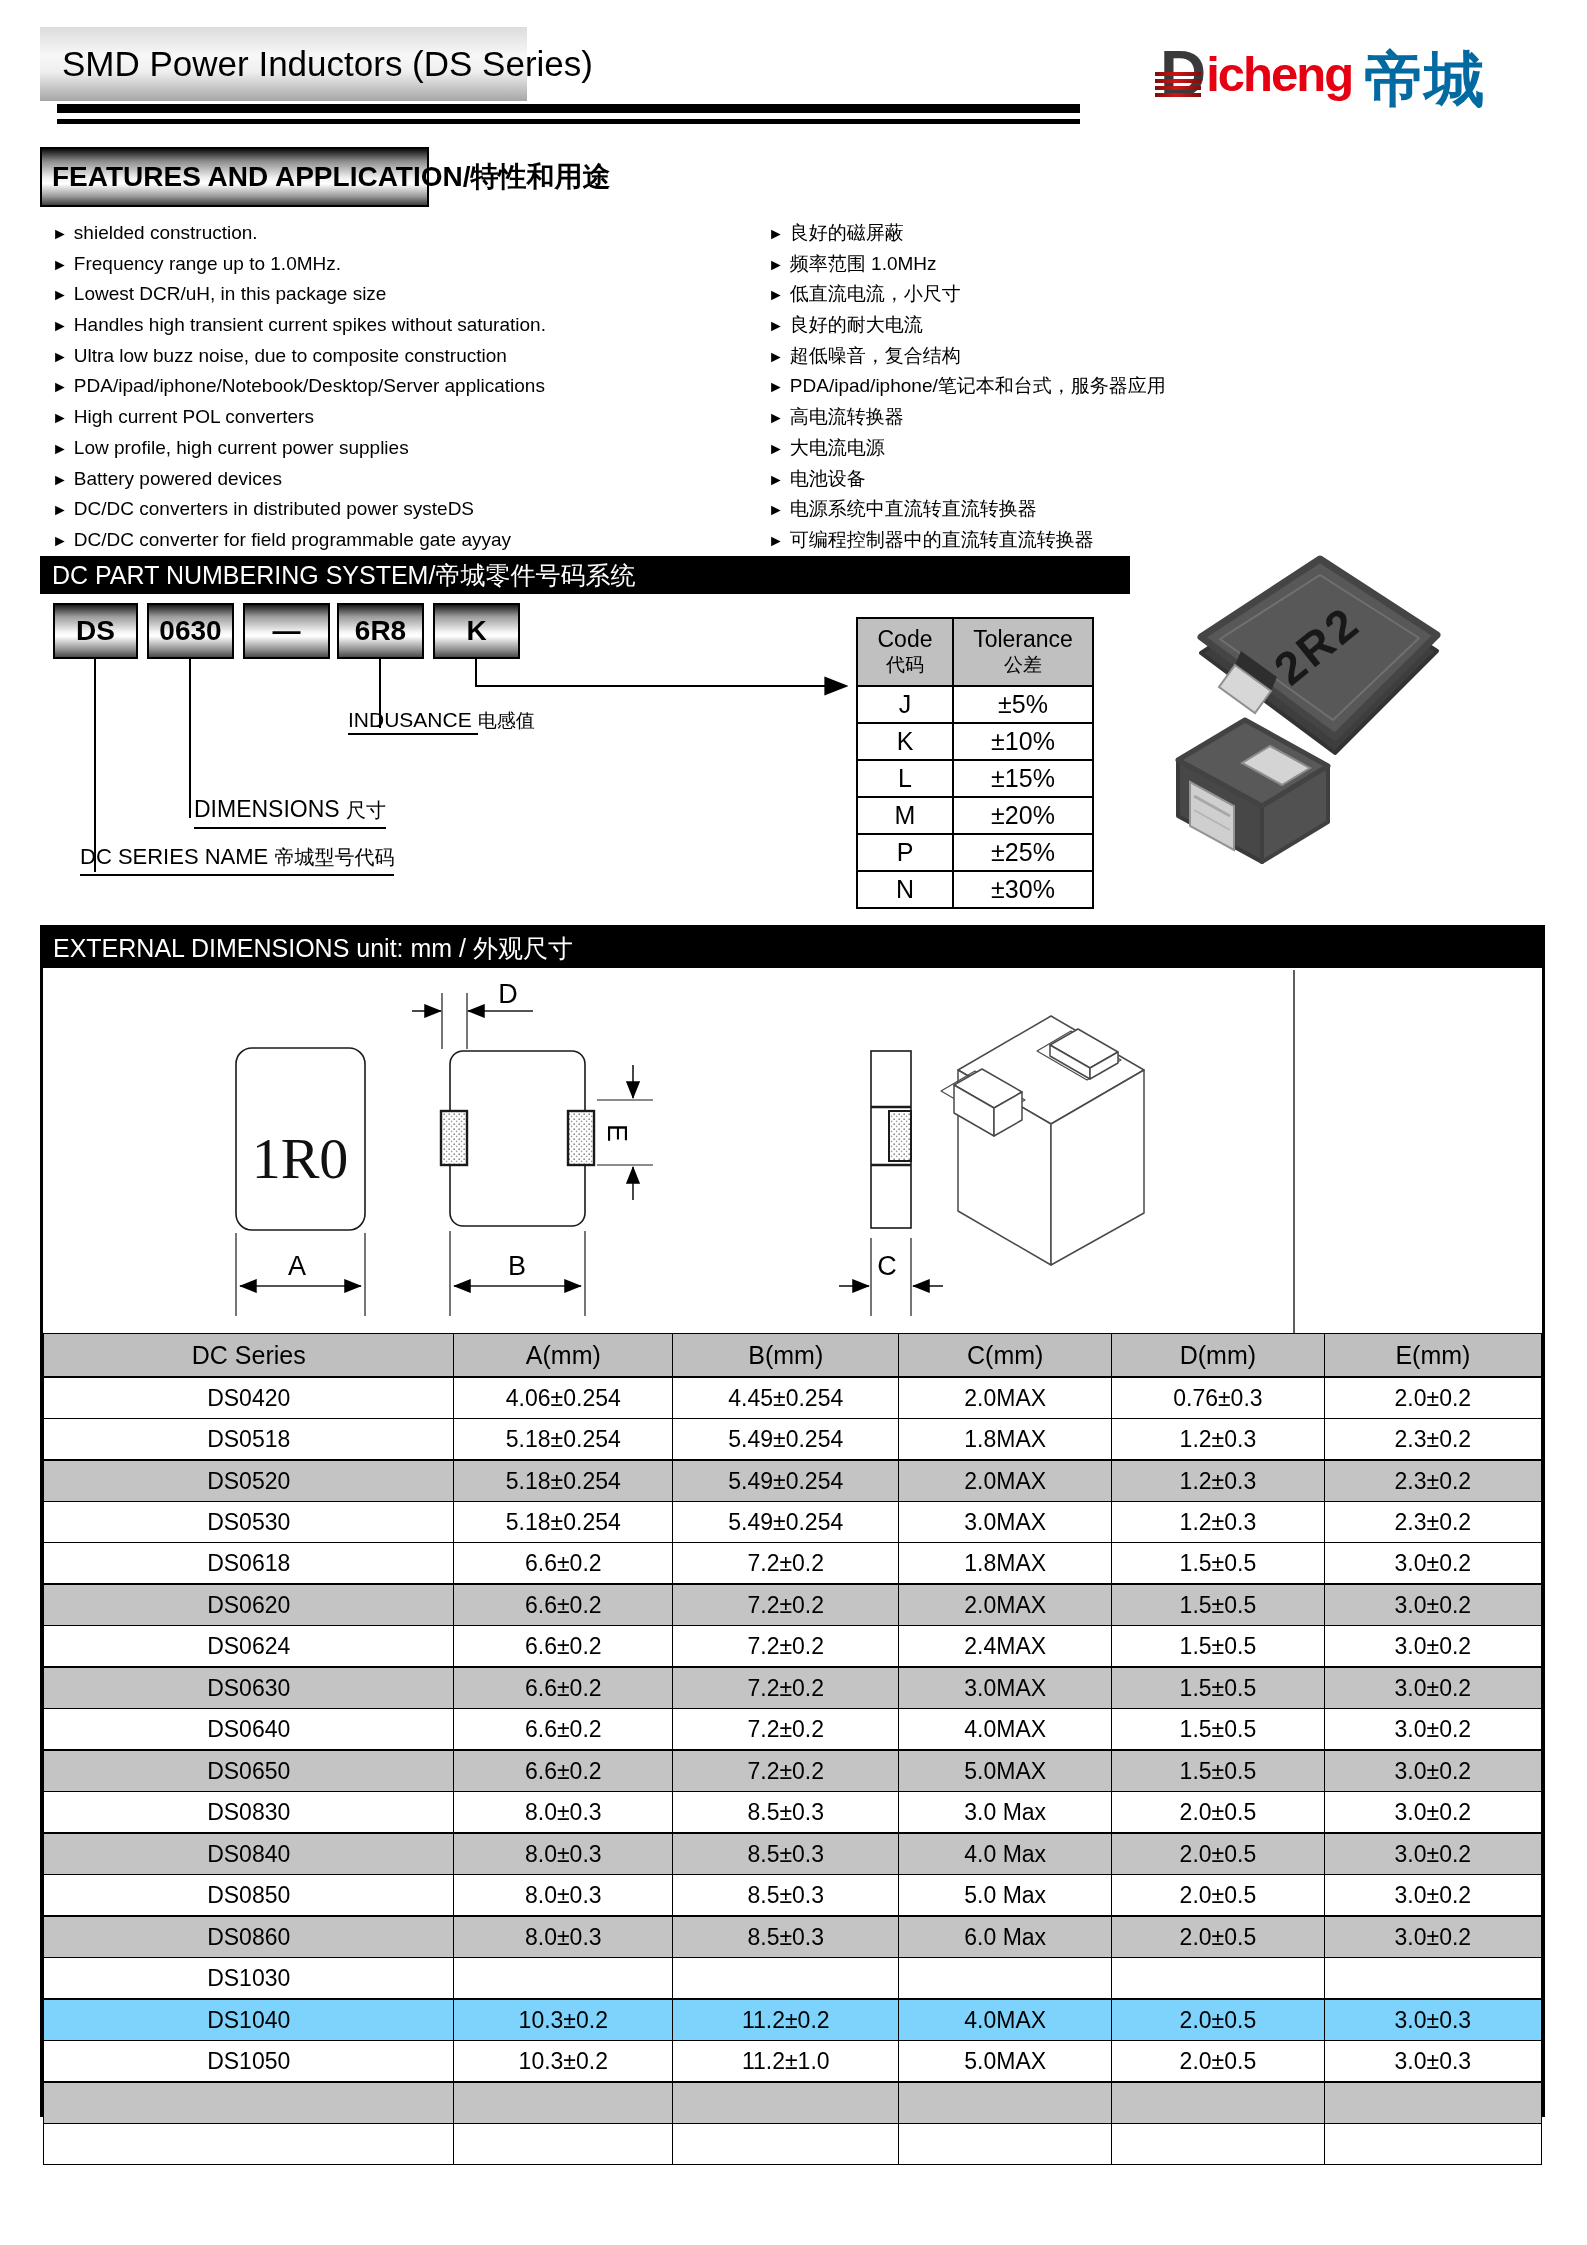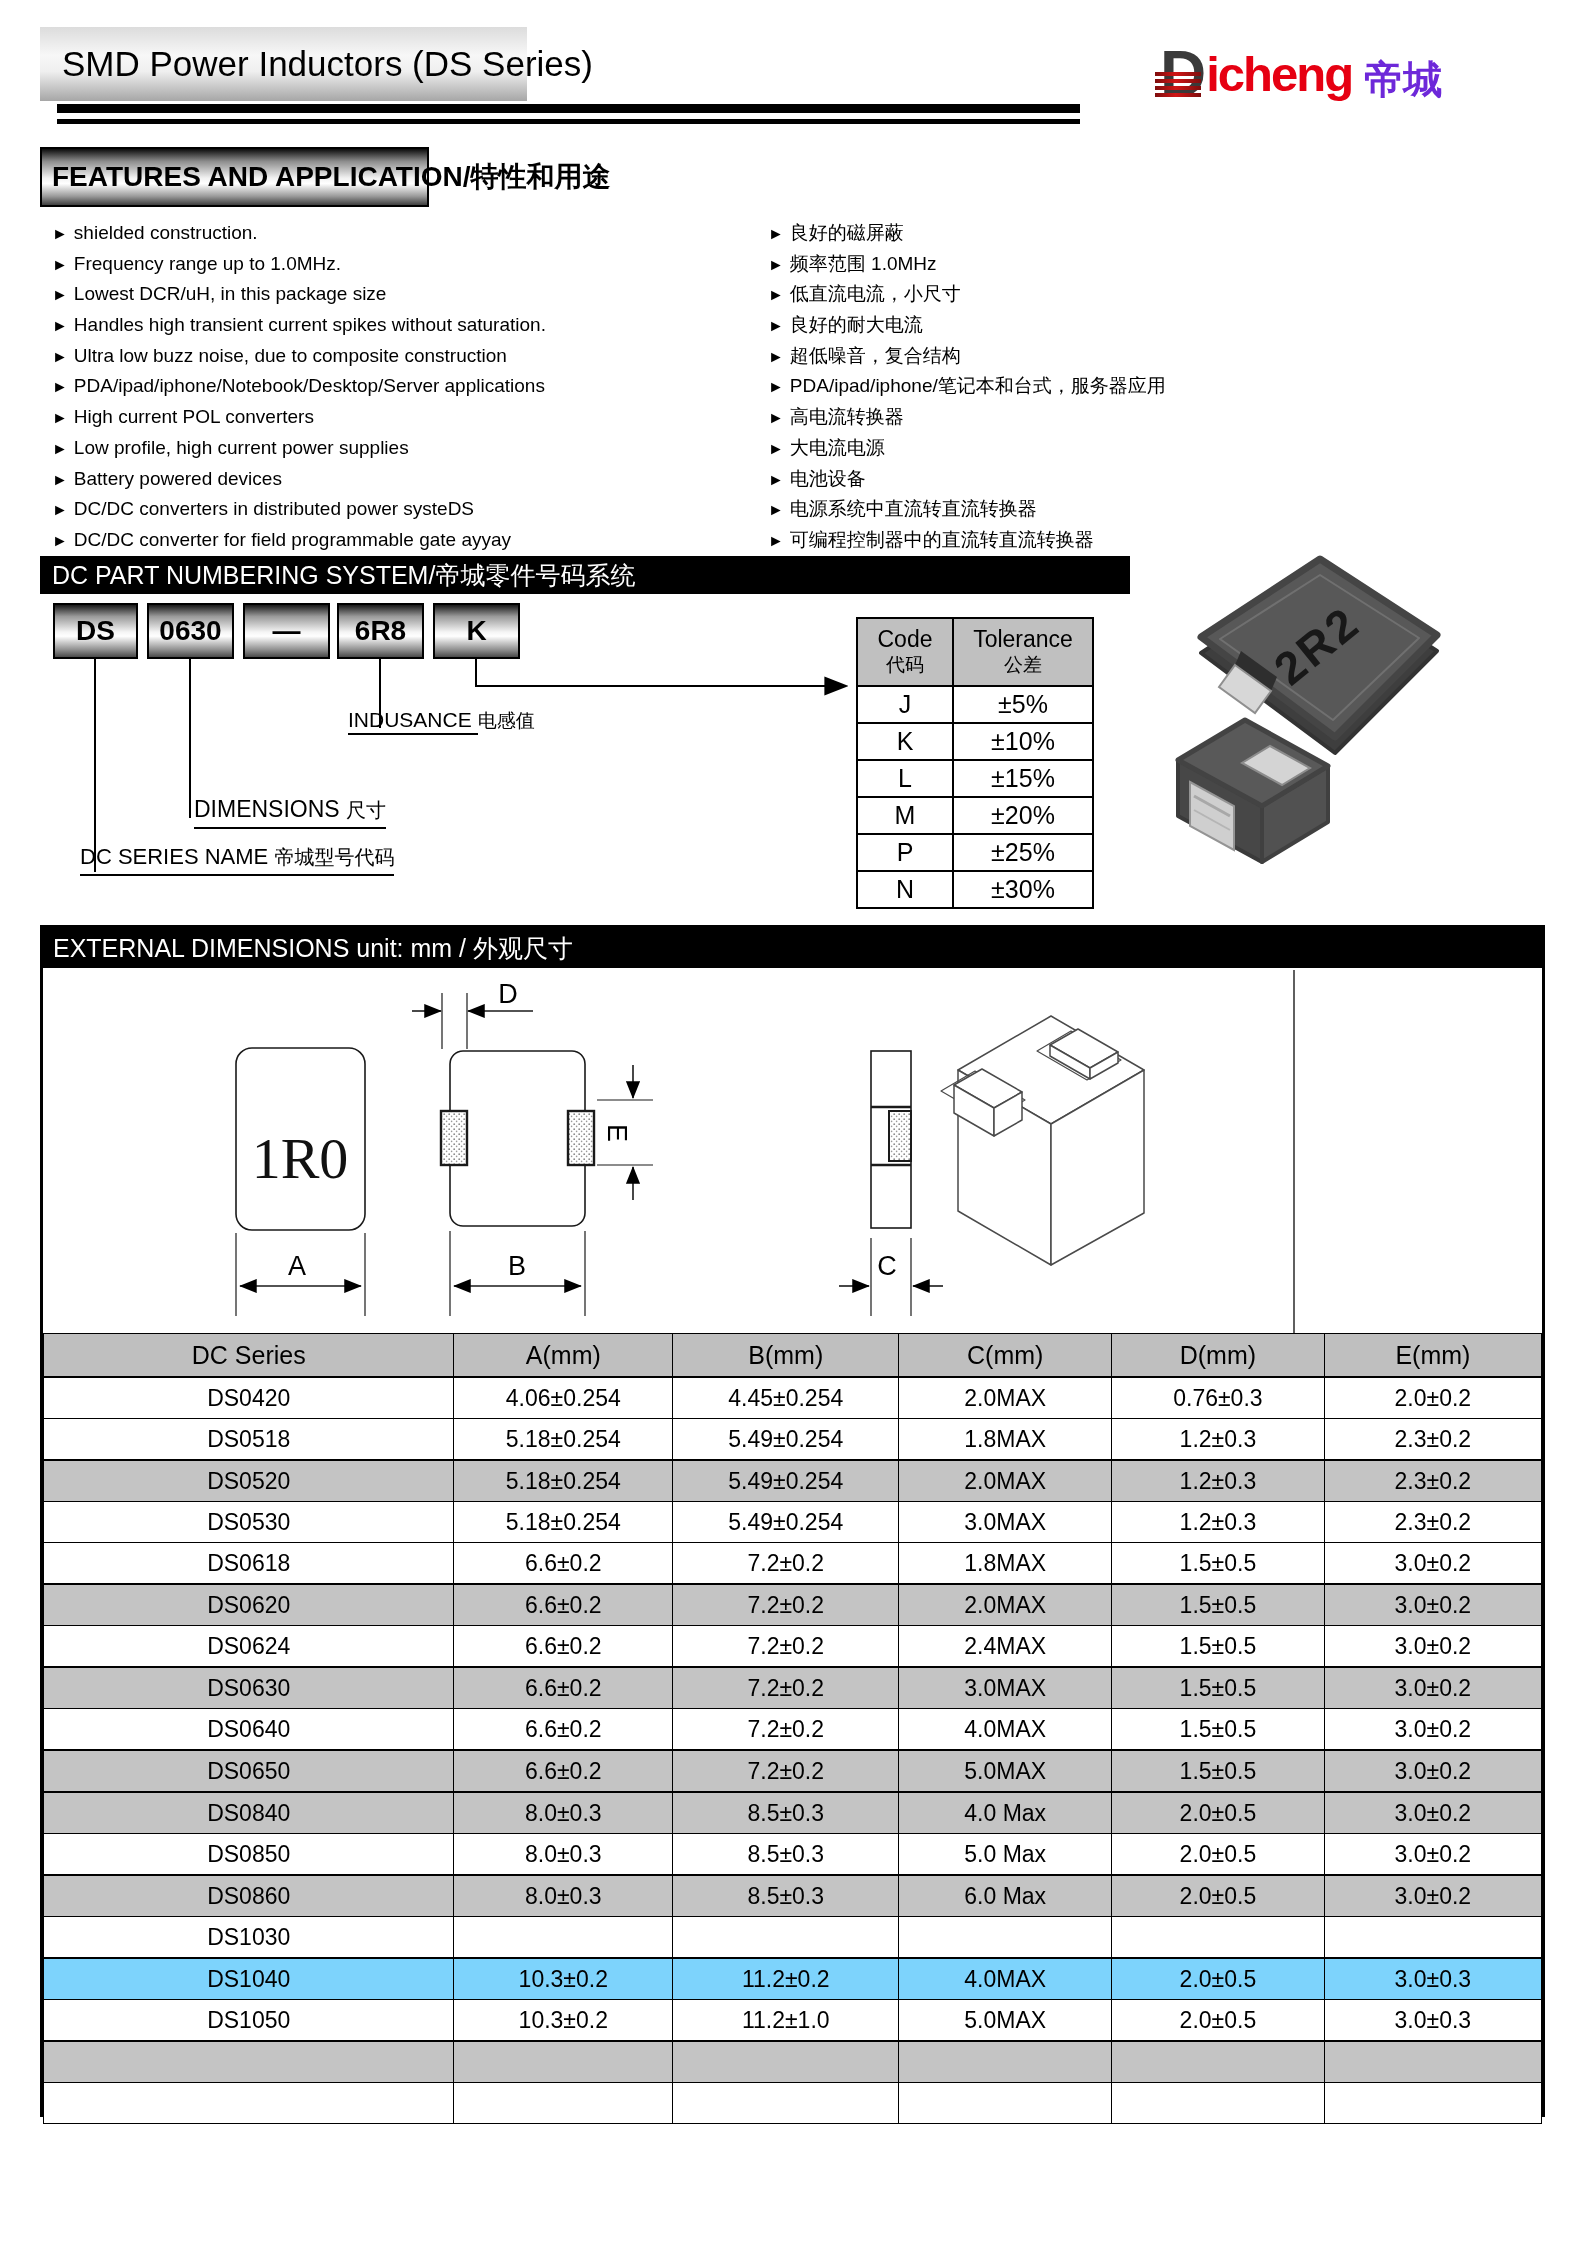--- a/index.html
+++ b/index.html
@@ -11,21 +11,21 @@
     background:linear-gradient(180deg,#dcdcdc 0%,#f7f7f7 38%,#efefef 60%,#a6a6a6 100%);
     font-size:35px;line-height:74px;padding-left:22px;box-sizing:border-box;white-space:nowrap;}
   .rule{position:absolute;left:57px;width:1023px;background:#000;}
   .rule1{top:104px;height:9px;}
   .rule2{top:119px;height:5px;}
   .logo{position:absolute;left:1160px;top:42px;display:flex;align-items:flex-end;white-space:nowrap;}
   .logo-d{position:relative;font-weight:bold;font-size:64px;line-height:64px;color:#3a3a3a;}
   .logo-stripe{position:absolute;left:-5px;width:46px;height:4px;
     background:linear-gradient(90deg,#7e0d0d,#d01616 45%,#7e0d0d);}
   .logo-icheng{font-weight:bold;font-size:49px;line-height:64px;color:#e60012;letter-spacing:-2px;}
-  .logo-cjk{font-weight:bold;font-size:39px;line-height:52px;color:#6d28d9;margin-left:12px;}
+  .logo-cjk{font-weight:bold;font-size:60px;line-height:52px;color:#0369a1;margin-left:12px;}
 
   
   .features-bar{position:absolute;left:40px;top:147px;width:389px;height:60px;box-sizing:border-box;
     border:2px solid #000;
     background:linear-gradient(180deg,#0c0c0c 0%,#8d8d8d 22%,#f2f2f2 52%,#ffffff 62%,#9c9c9c 84%,#3f3f3f 100%);
     font-weight:bold;font-size:28px;line-height:56px;padding-left:10px;white-space:nowrap;}
   .feat-col{position:absolute;top:218px;}
   .feat-en{left:52px;}
   .feat-zh{left:768px;}
   .feat-line{height:30.7px;font-size:19px;line-height:30.7px;white-space:nowrap;}
@@ -384,20 +384,28 @@
             <td>3.0±0.2</td>
           </tr>
           <tr class="bg-g">
             <td>DS0650</td>
             <td>6.6±0.2</td>
             <td>7.2±0.2</td>
             <td>5.0MAX</td>
             <td>1.5±0.5</td>
             <td>3.0±0.2</td>
           </tr>
+          <tr class="bg-w">
+            <td>DS0830</td>
+            <td>8.0±0.3</td>
+            <td>8.5±0.3</td>
+            <td>3.0 Max</td>
+            <td>2.0±0.5</td>
+            <td>3.0±0.2</td>
+          </tr>
           <tr class="bg-g">
             <td>DS0840</td>
             <td>8.0±0.3</td>
             <td>8.5±0.3</td>
             <td>4.0 Max</td>
             <td>2.0±0.5</td>
             <td>3.0±0.2</td>
           </tr>
           <tr class="bg-w">
             <td>DS0850</td>

